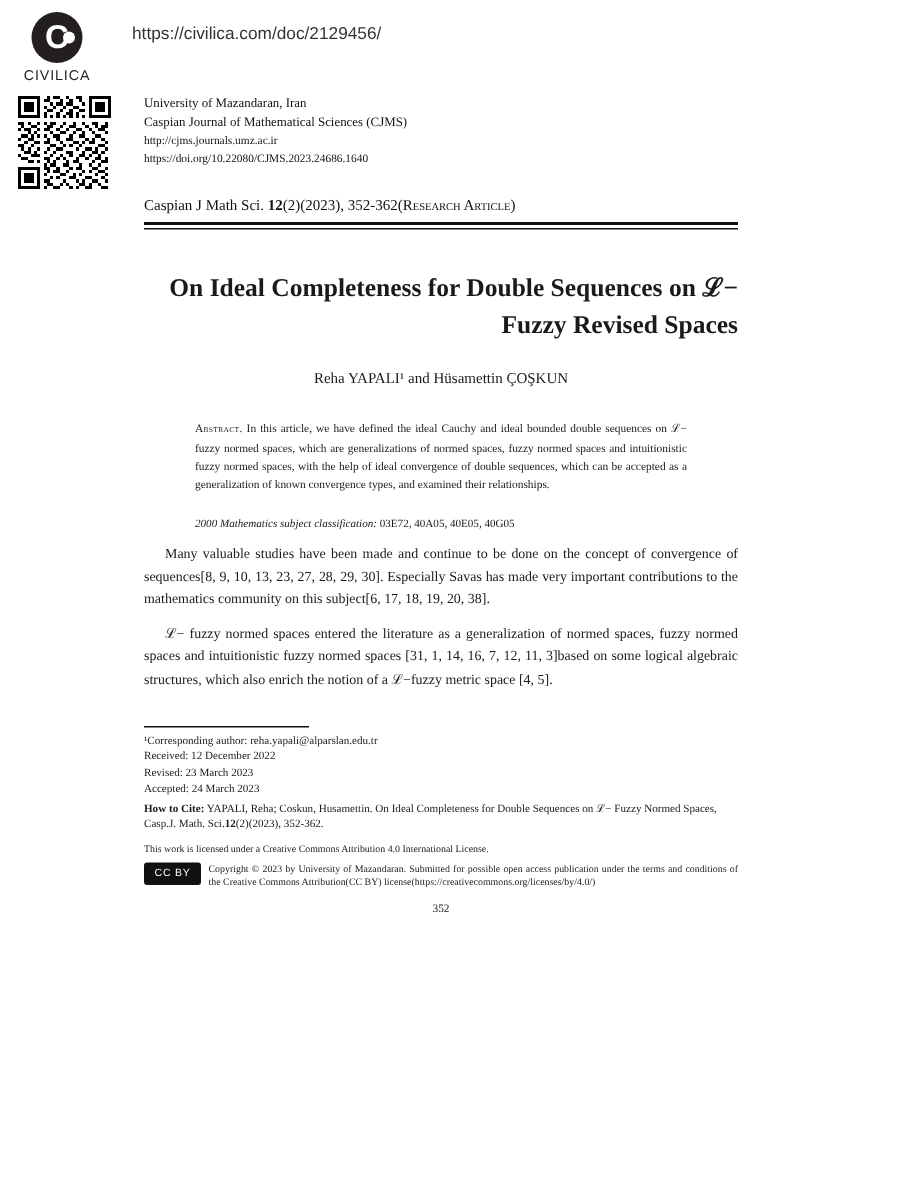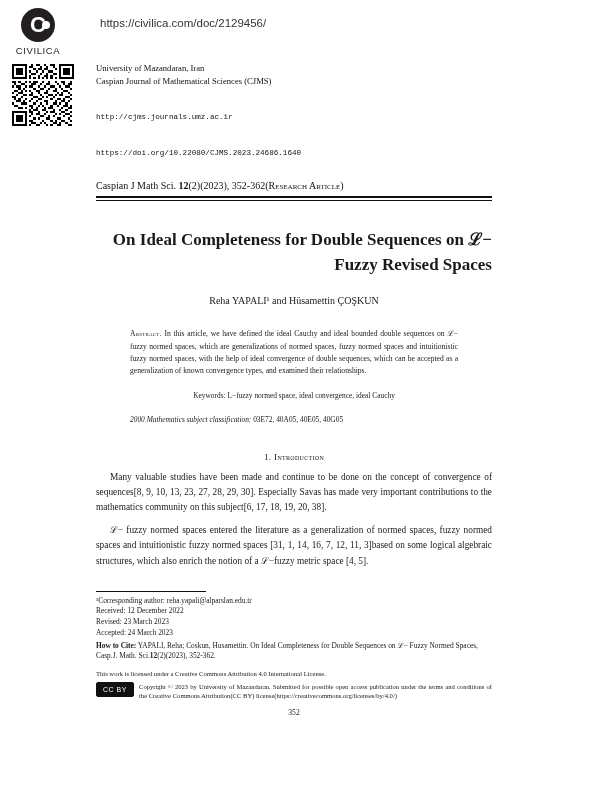--- a/index.html
+++ b/index.html
@@ -61,21 +61,21 @@
   }
   .civilica-word {
     font-family: Liberation Sans, sans-serif;
     font-size: 9.5px;
     letter-spacing: 0.6px;
     color: #231f20;
     margin-top: 3px;
   }
   .doc-url {
     position: absolute;
-    left: 100px;
+    left: 88px;
     top: 17px;
     font-family: "Liberation Sans", sans-serif;
     font-size: 11.5px;
     color: #333333;
   }
 
   
   .qr {
     position: absolute;
     left: 12px;
@@ -94,23 +94,22 @@
     width: 396px;
   }
 
   .masthead {
     font-family: "Liberation Serif", serif;
     font-size: 8.6px;
     line-height: 1.52;
     color: #111;
   }
   .masthead .mono {
-    font-family: Liberation Mono, monospace;
+    font-family: Liberation Serif, serif;
     font-size: 7.6px;
-    margin-top: 24px;
   }
   .masthead-row {
     display: flex;
     align-items: baseline;
     margin-top: 19px;
     font-size: 10px;
   }
   .smallcaps {
     font-variant: small-caps;
   }
@@ -472,28 +471,26 @@
     <div>On Ideal Completeness for Double Sequences on ℒ−</div>
     <div>Fuzzy Revised Spaces</div>
   </div>
 
   <div class="authors">Reha YAPALI¹ and Hüsamettin ÇOŞKUN</div>
 
   <div class="abstract">
     <span class="lead">Abstract.</span><span> In this article, we have defined the ideal Cauchy and ideal bounded double sequences on ℒ− fuzzy normed spaces, which are generalizations of normed spaces, fuzzy normed spaces and intuitionistic fuzzy normed spaces, with the help of ideal convergence of double sequences, which can be accepted as a generalization of known convergence types, and examined their relationships.</span>
   </div>
 
-  <div class="keywords">Keywords: L−fuzzy normed space, ideal convergence, ideal Cauchy</div>
 
   <div class="msc">
     <span>2000 Mathematics subject classification:</span>
     <span class="codes">03E72, 40A05, 40E05, 40G05</span>
   </div>
 
-  <div class="section-head">1. Introduction</div>
 
   <div class="body-par">Many valuable studies have been made and continue to be done on the concept of convergence of sequences[8, 9, 10, 13, 23, 27, 28, 29, 30]. Especially Savas has made very important contributions to the mathematics community on this subject[6, 17, 18, 19, 20, 38].</div>
   <div class="body-par">ℒ− fuzzy normed spaces entered the literature as a generalization of normed spaces, fuzzy normed spaces and intuitionistic fuzzy normed spaces [31, 1, 14, 16, 7, 12, 11, 3]based on some logical algebraic structures, which also enrich the notion of a ℒ−fuzzy metric space [4, 5].</div>
 
   <div class="footsep"></div>
 
   <div class="footnotes">
     <div>¹Corresponding author: reha.yapali@alparslan.edu.tr</div>
     <div>Received: 12 December 2022</div>
     <div>Revised: 23 March 2023</div>

